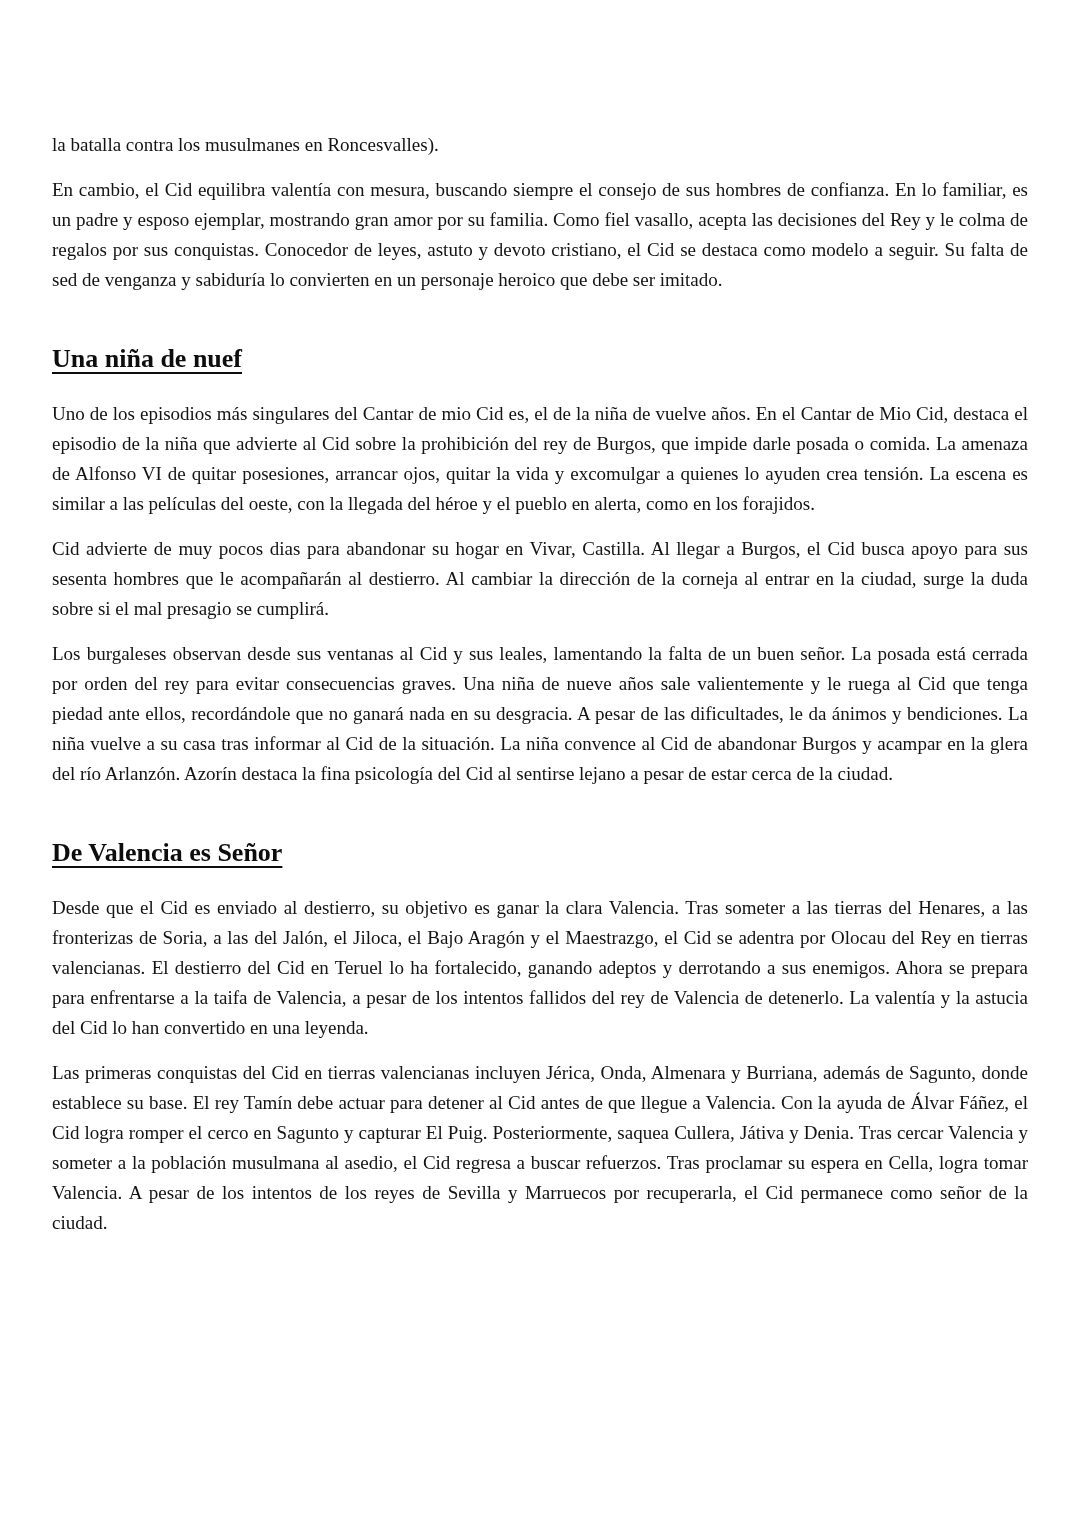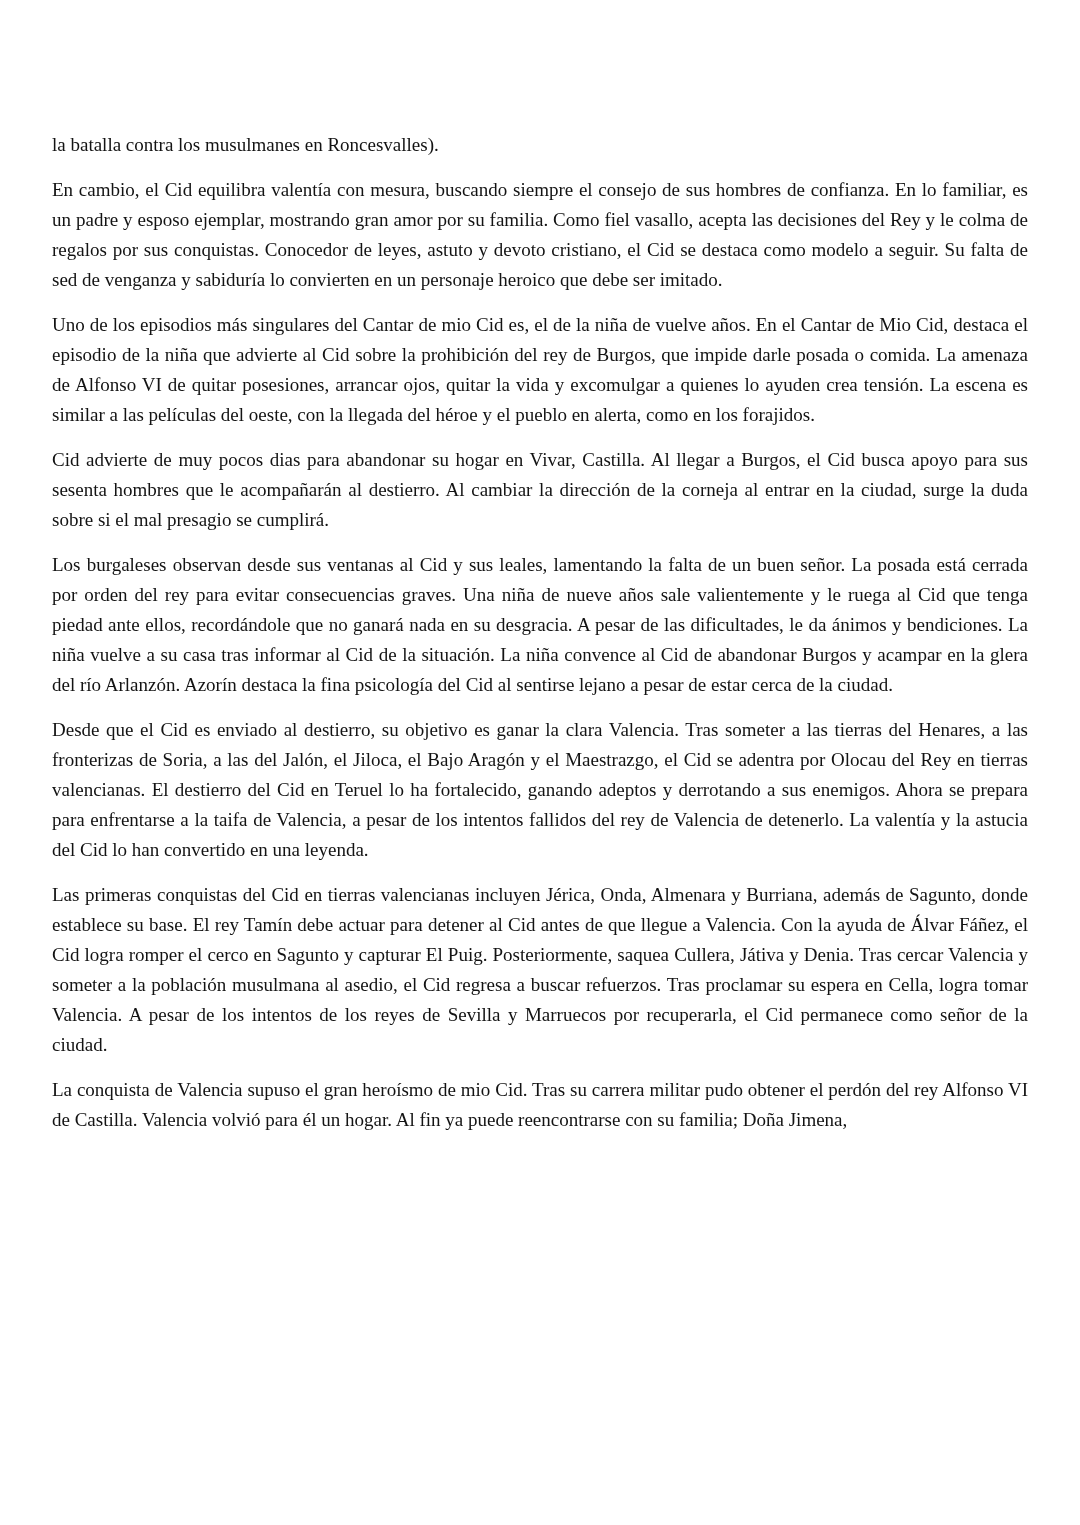--- a/index.html
+++ b/index.html
@@ -39,26 +39,27 @@
   }
 </style>
 </head>
 <body>
 
 <div class="page">
   <p class="body-text">la batalla contra los musulmanes en Roncesvalles).</p>
 
   <p class="body-text">En cambio, el Cid equilibra valentía con mesura, buscando siempre el consejo de sus hombres de confianza. En lo familiar, es un padre y esposo ejemplar, mostrando gran amor por su familia. Como fiel vasallo, acepta las decisiones del Rey y le colma de regalos por sus conquistas. Conocedor de leyes, astuto y devoto cristiano, el Cid se destaca como modelo a seguir. Su falta de sed de venganza y sabiduría lo convierten en un personaje heroico que debe ser imitado.</p>
 
+  <h2 class="heading">Una niña de nuef</h2>
 
   <p class="body-text">Uno de los episodios más singulares del Cantar de mio Cid es, el de la niña de vuelve años. En el Cantar de Mio Cid, destaca el episodio de la niña que advierte al Cid sobre la prohibición del rey de Burgos, que impide darle posada o comida. La amenaza de Alfonso VI de quitar posesiones, arrancar ojos, quitar la vida y excomulgar a quienes lo ayuden crea tensión. La escena es similar a las películas del oeste, con la llegada del héroe y el pueblo en alerta, como en los forajidos.</p>
 
   <p class="body-text">Cid advierte de muy pocos dias para abandonar su hogar en Vivar, Castilla. Al llegar a Burgos, el Cid busca apoyo para sus sesenta hombres que le acompañarán al destierro. Al cambiar la dirección de la corneja al entrar en la ciudad, surge la duda sobre si el mal presagio se cumplirá.</p>
 
   <p class="body-text">Los burgaleses observan desde sus ventanas al Cid y sus leales, lamentando la falta de un buen señor. La posada está cerrada por orden del rey para evitar consecuencias graves. Una niña de nueve años sale valientemente y le ruega al Cid que tenga piedad ante ellos, recordándole que no ganará nada en su desgracia. A pesar de las dificultades, le da ánimos y bendiciones. La niña vuelve a su casa tras informar al Cid de la situación. La niña convence al Cid de abandonar Burgos y acampar en la glera del río Arlanzón. Azorín destaca la fina psicología del Cid al sentirse lejano a pesar de estar cerca de la ciudad.</p>
 
+  <h2 class="heading">De Valencia es Señor</h2>
 
   <p class="body-text">Desde que el Cid es enviado al destierro, su objetivo es ganar la clara Valencia. Tras someter a las tierras del Henares, a las fronterizas de Soria, a las del Jalón, el Jiloca, el Bajo Aragón y el Maestrazgo, el Cid se adentra por Olocau del Rey en tierras valencianas. El destierro del Cid en Teruel lo ha fortalecido, ganando adeptos y derrotando a sus enemigos. Ahora se prepara para enfrentarse a la taifa de Valencia, a pesar de los intentos fallidos del rey de Valencia de detenerlo. La valentía y la astucia del Cid lo han convertido en una leyenda.</p>
 
   <p class="body-text">Las primeras conquistas del Cid en tierras valencianas incluyen Jérica, Onda, Almenara y Burriana, además de Sagunto, donde establece su base. El rey Tamín debe actuar para detener al Cid antes de que llegue a Valencia. Con la ayuda de Álvar Fáñez, el Cid logra romper el cerco en Sagunto y capturar El Puig. Posteriormente, saquea Cullera, Játiva y Denia. Tras cercar Valencia y someter a la población musulmana al asedio, el Cid regresa a buscar refuerzos. Tras proclamar su espera en Cella, logra tomar Valencia. A pesar de los intentos de los reyes de Sevilla y Marruecos por recuperarla, el Cid permanece como señor de la ciudad.</p>
 
-  <p class="body-text">La conquista de Valencia supuso el gran heroísmo de mio Cid. Tras su carrera militar pudo obtener el perdón del rey Alfonso VI de Castilla. Valencia volvió para él un hogar. Al fin ya puede reencontrarse con su familia; Doña Jimena,</p>
 </div>
 
 </body></html>

